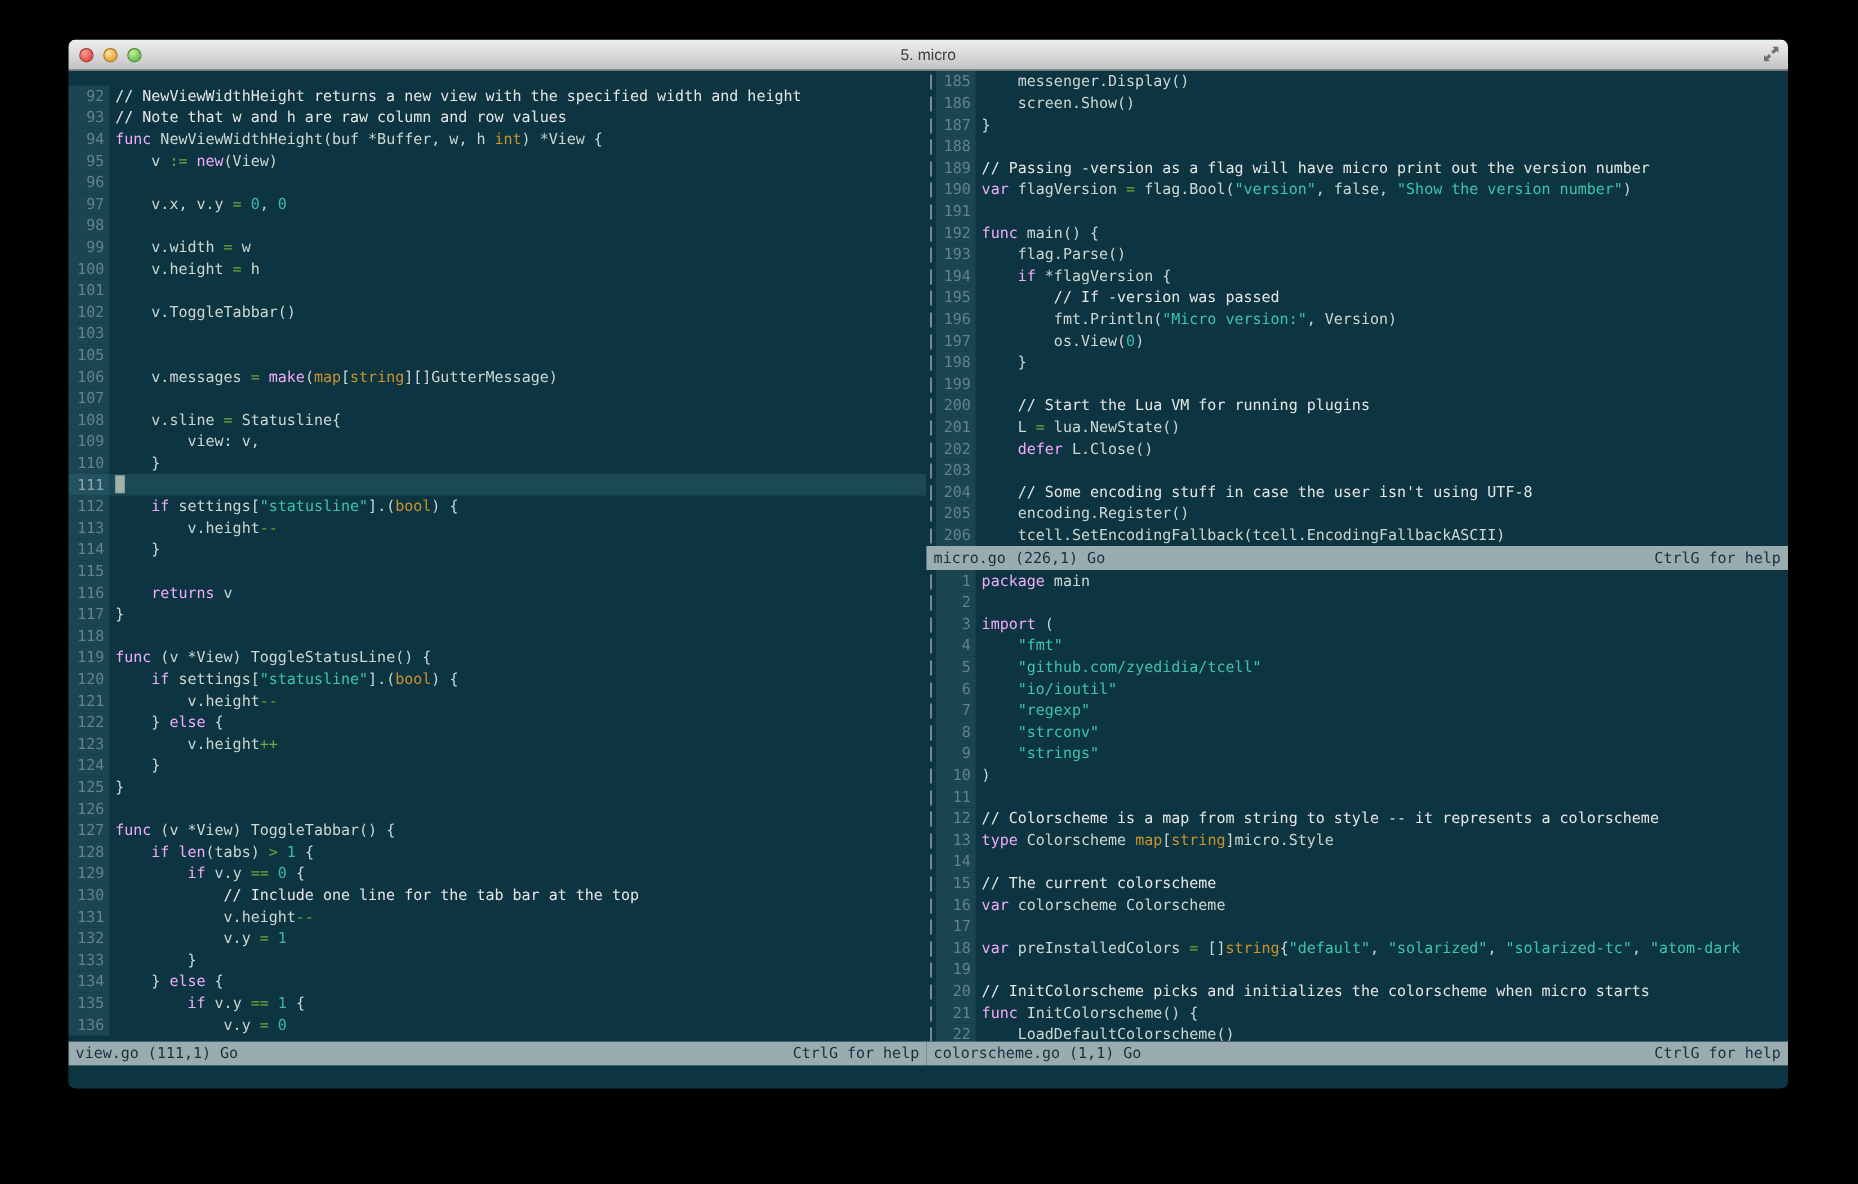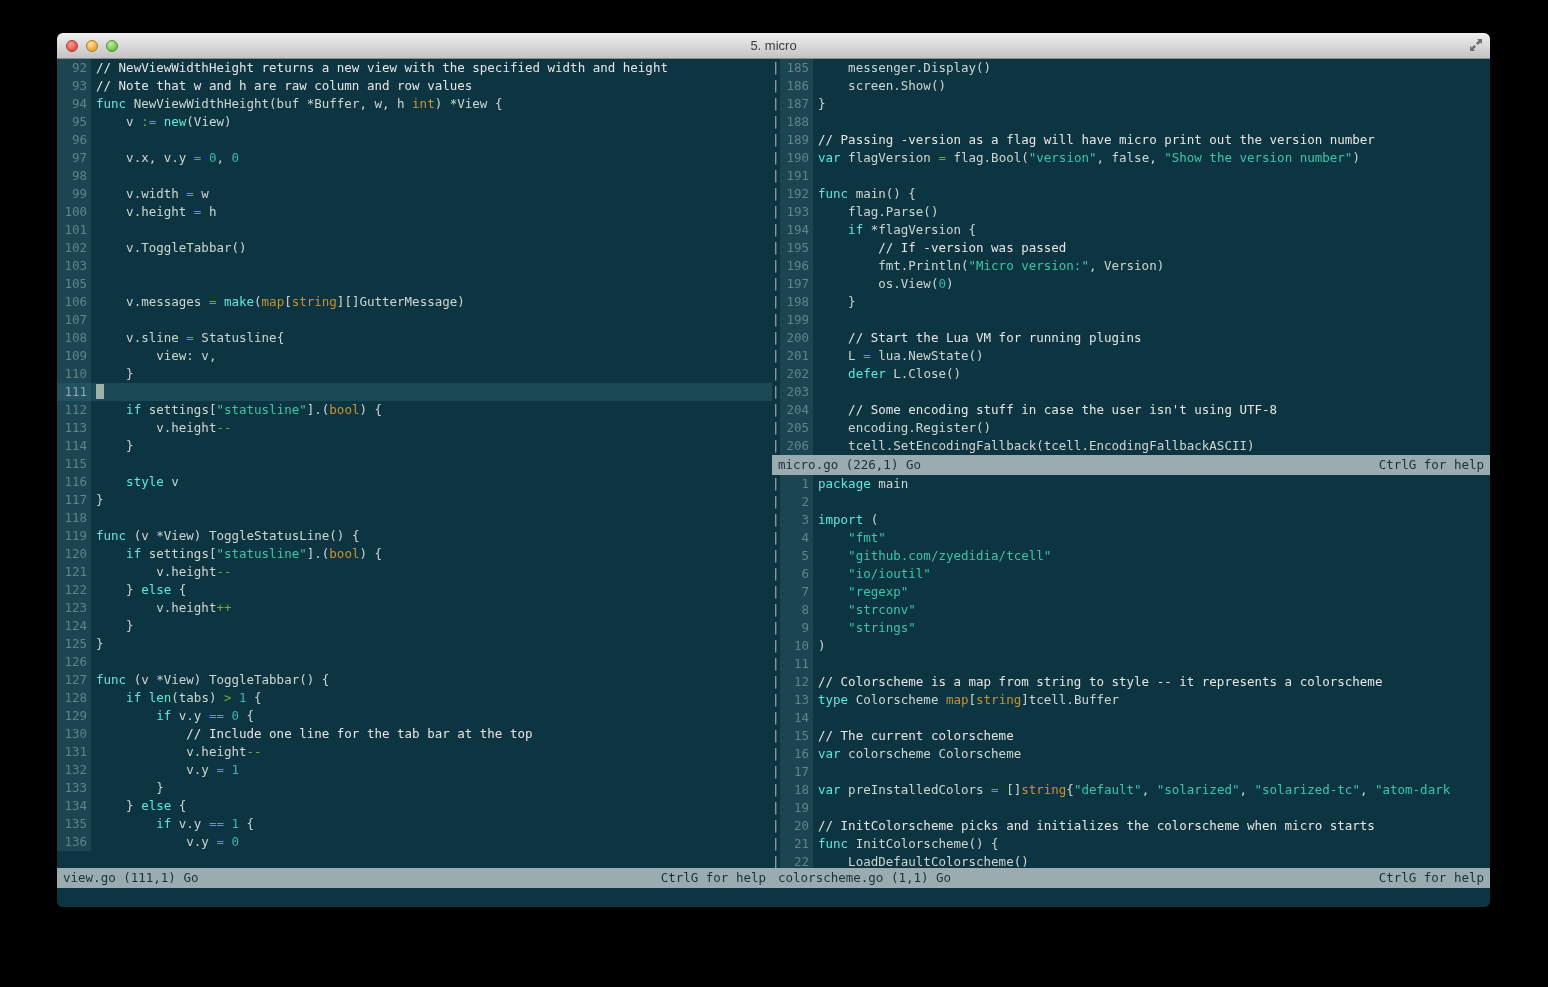--- a/index.html
+++ b/index.html
@@ -11,35 +11,35 @@
             position:relative;display:flex;align-items:center;justify-content:center;}
   .traffic{position:absolute;left:9px;top:0;height:100%;display:flex;align-items:center;gap:8px;}
   .light{width:12px;height:12px;border-radius:50%;display:inline-block;box-sizing:border-box;}
   .light.red{background:radial-gradient(circle at 35% 30%,#ff9d96,#e0514a 70%);border:1px solid #a83b34;}
   .light.yellow{background:radial-gradient(circle at 35% 30%,#ffe3a0,#e7a63a 70%);border:1px solid #ab7a23;}
   .light.green{background:radial-gradient(circle at 35% 30%,#c6eda3,#6ec14e 70%);border:1px solid #4f8f33;}
   .title{font-family:"Liberation Sans",sans-serif;font-size:13px;color:#3c3c3c;}
   .fs-icon{position:absolute;right:6px;top:4px;width:16px;height:16px;}
   
   .content{flex:1;display:flex;min-height:0;}
-  .leftcol{width:715px;flex:none;overflow:hidden;}
+  .leftcol{width:715px;flex:none;overflow:hidden;margin-top:12px;}
   .rightcol{width:718px;flex:none;display:flex;flex-direction:column;min-height:0;}
   .pane{overflow:hidden;font-size:12.5px;line-height:18px;}
   #pane-left{height:810px;}
   #pane-topright{height:396px;flex:none;}
   #pane-bottomright{flex:1;min-height:0;}
   
   .row{display:flex;height:18px;white-space:pre;}
   .lnum{flex:none;width:23px;text-align:right;padding:0 4px 0 7px;background:#1a4551;color:#63828a;}
   .rightcol .lnum{padding-left:6px;}
   .codetext{flex:1;padding-left:5px;white-space:pre;color:#ccd6d2;}
   .row.cur .codetext{background:#1b4a55;}
   .row.cur .lnum{background:#235361;color:#8ea6ab;}
   .cursor{display:inline-block;width:8px;height:15px;background:#9fb1aa;margin:1px 0 -2px 0;vertical-align:top;}
-  .sg-n{color:#ccd6d2}.sg-k{color:#5eead4}.sg-c{color:#e5e5e5}.sg-s{color:#3ec3ac}
+  .sg-n{color:#ccd6d2}.sg-k{color:#f0abfc}.sg-c{color:#e5e5e5}.sg-s{color:#3ec3ac}
   .sg-t{color:#c9922f}.sg-u{color:#3db6a6}.sg-o{color:#6ea93a}
   .sg-div{color:#a9b8b8;flex:none;width:8px;background:#0d3541;}
   
   .statusbar{height:20px;flex:none;background:#9bacb1;color:#15323b;font-size:12.5px;line-height:20px;
              display:flex;justify-content:space-between;padding:0 6px;white-space:pre;gap:12px;}
   .bottombars{flex:none;display:flex;}
   .bottombars .statusbar{width:703px;}
   .bottombars .statusbar + .statusbar{width:706px;}
   .bottom-strip{flex:none;height:19px;background:#0d3541;}
 </style>
@@ -85,21 +85,21 @@
             <div class="row"><span class="lnum">106</span><span class="codetext"><span class="sg-n">    v.messages </span><span class="sg-o">=</span><span class="sg-n"> </span><span class="sg-k">make</span><span class="sg-n">(</span><span class="sg-t">map</span><span class="sg-n">[</span><span class="sg-t">string</span><span class="sg-n">][]GutterMessage)</span></span></div>
             <div class="row"><span class="lnum">107</span><span class="codetext"></span></div>
             <div class="row"><span class="lnum">108</span><span class="codetext"><span class="sg-n">    v.sline </span><span class="sg-o">=</span><span class="sg-n"> Statusline{</span></span></div>
             <div class="row"><span class="lnum">109</span><span class="codetext"><span class="sg-n">        view: v,</span></span></div>
             <div class="row"><span class="lnum">110</span><span class="codetext"><span class="sg-n">    }</span></span></div>
             <div class="row cur"><span class="lnum">111</span><span class="codetext"><span class="cursor"></span></span></div>
             <div class="row"><span class="lnum">112</span><span class="codetext"><span class="sg-n">    </span><span class="sg-k">if</span><span class="sg-n"> settings[</span><span class="sg-s">"statusline"</span><span class="sg-n">].(</span><span class="sg-t">bool</span><span class="sg-n">) {</span></span></div>
             <div class="row"><span class="lnum">113</span><span class="codetext"><span class="sg-n">        v.height</span><span class="sg-o">--</span></span></div>
             <div class="row"><span class="lnum">114</span><span class="codetext"><span class="sg-n">    }</span></span></div>
             <div class="row"><span class="lnum">115</span><span class="codetext"></span></div>
-            <div class="row"><span class="lnum">116</span><span class="codetext"><span class="sg-n">    </span><span class="sg-k">style</span><span class="sg-n"> v</span></span></div>
+            <div class="row"><span class="lnum">116</span><span class="codetext"><span class="sg-n">    </span><span class="sg-k">returns</span><span class="sg-n"> v</span></span></div>
             <div class="row"><span class="lnum">117</span><span class="codetext"><span class="sg-n">}</span></span></div>
             <div class="row"><span class="lnum">118</span><span class="codetext"></span></div>
             <div class="row"><span class="lnum">119</span><span class="codetext"><span class="sg-k">func</span><span class="sg-n"> (v *View) ToggleStatusLine() {</span></span></div>
             <div class="row"><span class="lnum">120</span><span class="codetext"><span class="sg-n">    </span><span class="sg-k">if</span><span class="sg-n"> settings[</span><span class="sg-s">"statusline"</span><span class="sg-n">].(</span><span class="sg-t">bool</span><span class="sg-n">) {</span></span></div>
             <div class="row"><span class="lnum">121</span><span class="codetext"><span class="sg-n">        v.height</span><span class="sg-o">--</span></span></div>
             <div class="row"><span class="lnum">122</span><span class="codetext"><span class="sg-n">    } </span><span class="sg-k">else</span><span class="sg-n"> {</span></span></div>
             <div class="row"><span class="lnum">123</span><span class="codetext"><span class="sg-n">        v.height</span><span class="sg-o">++</span></span></div>
             <div class="row"><span class="lnum">124</span><span class="codetext"><span class="sg-n">    }</span></span></div>
             <div class="row"><span class="lnum">125</span><span class="codetext"><span class="sg-n">}</span></span></div>
             <div class="row"><span class="lnum">126</span><span class="codetext"></span></div>
@@ -150,21 +150,21 @@
             <div class="row"><span class="sg-div">|</span><span class="lnum">3</span><span class="codetext"><span class="sg-k">import</span><span class="sg-n"> (</span></span></div>
             <div class="row"><span class="sg-div">|</span><span class="lnum">4</span><span class="codetext"><span class="sg-n">    </span><span class="sg-s">"fmt"</span></span></div>
             <div class="row"><span class="sg-div">|</span><span class="lnum">5</span><span class="codetext"><span class="sg-n">    </span><span class="sg-s">"github.com/zyedidia/tcell"</span></span></div>
             <div class="row"><span class="sg-div">|</span><span class="lnum">6</span><span class="codetext"><span class="sg-n">    </span><span class="sg-s">"io/ioutil"</span></span></div>
             <div class="row"><span class="sg-div">|</span><span class="lnum">7</span><span class="codetext"><span class="sg-n">    </span><span class="sg-s">"regexp"</span></span></div>
             <div class="row"><span class="sg-div">|</span><span class="lnum">8</span><span class="codetext"><span class="sg-n">    </span><span class="sg-s">"strconv"</span></span></div>
             <div class="row"><span class="sg-div">|</span><span class="lnum">9</span><span class="codetext"><span class="sg-n">    </span><span class="sg-s">"strings"</span></span></div>
             <div class="row"><span class="sg-div">|</span><span class="lnum">10</span><span class="codetext"><span class="sg-n">)</span></span></div>
             <div class="row"><span class="sg-div">|</span><span class="lnum">11</span><span class="codetext"></span></div>
             <div class="row"><span class="sg-div">|</span><span class="lnum">12</span><span class="codetext"><span class="sg-c">// Colorscheme is a map from string to style -- it represents a colorscheme</span></span></div>
-            <div class="row"><span class="sg-div">|</span><span class="lnum">13</span><span class="codetext"><span class="sg-k">type</span><span class="sg-n"> Colorscheme </span><span class="sg-t">map</span><span class="sg-n">[</span><span class="sg-t">string</span><span class="sg-n">]tcell.Buffer</span></span></div>
+            <div class="row"><span class="sg-div">|</span><span class="lnum">13</span><span class="codetext"><span class="sg-k">type</span><span class="sg-n"> Colorscheme </span><span class="sg-t">map</span><span class="sg-n">[</span><span class="sg-t">string</span><span class="sg-n">]micro.Style</span></span></div>
             <div class="row"><span class="sg-div">|</span><span class="lnum">14</span><span class="codetext"></span></div>
             <div class="row"><span class="sg-div">|</span><span class="lnum">15</span><span class="codetext"><span class="sg-c">// The current colorscheme</span></span></div>
             <div class="row"><span class="sg-div">|</span><span class="lnum">16</span><span class="codetext"><span class="sg-k">var</span><span class="sg-n"> colorscheme Colorscheme</span></span></div>
             <div class="row"><span class="sg-div">|</span><span class="lnum">17</span><span class="codetext"></span></div>
             <div class="row"><span class="sg-div">|</span><span class="lnum">18</span><span class="codetext"><span class="sg-k">var</span><span class="sg-n"> preInstalledColors </span><span class="sg-o">=</span><span class="sg-n"> []</span><span class="sg-t">string</span><span class="sg-n">{</span><span class="sg-s">"default"</span><span class="sg-n">, </span><span class="sg-s">"solarized"</span><span class="sg-n">, </span><span class="sg-s">"solarized-tc"</span><span class="sg-n">, </span><span class="sg-s">"atom-dark</span></span></div>
             <div class="row"><span class="sg-div">|</span><span class="lnum">19</span><span class="codetext"></span></div>
             <div class="row"><span class="sg-div">|</span><span class="lnum">20</span><span class="codetext"><span class="sg-c">// InitColorscheme picks and initializes the colorscheme when micro starts</span></span></div>
             <div class="row"><span class="sg-div">|</span><span class="lnum">21</span><span class="codetext"><span class="sg-k">func</span><span class="sg-n"> InitColorscheme() {</span></span></div>
             <div class="row"><span class="sg-div">|</span><span class="lnum">22</span><span class="codetext"><span class="sg-n">    LoadDefaultColorscheme()</span></span></div>
           </div>

